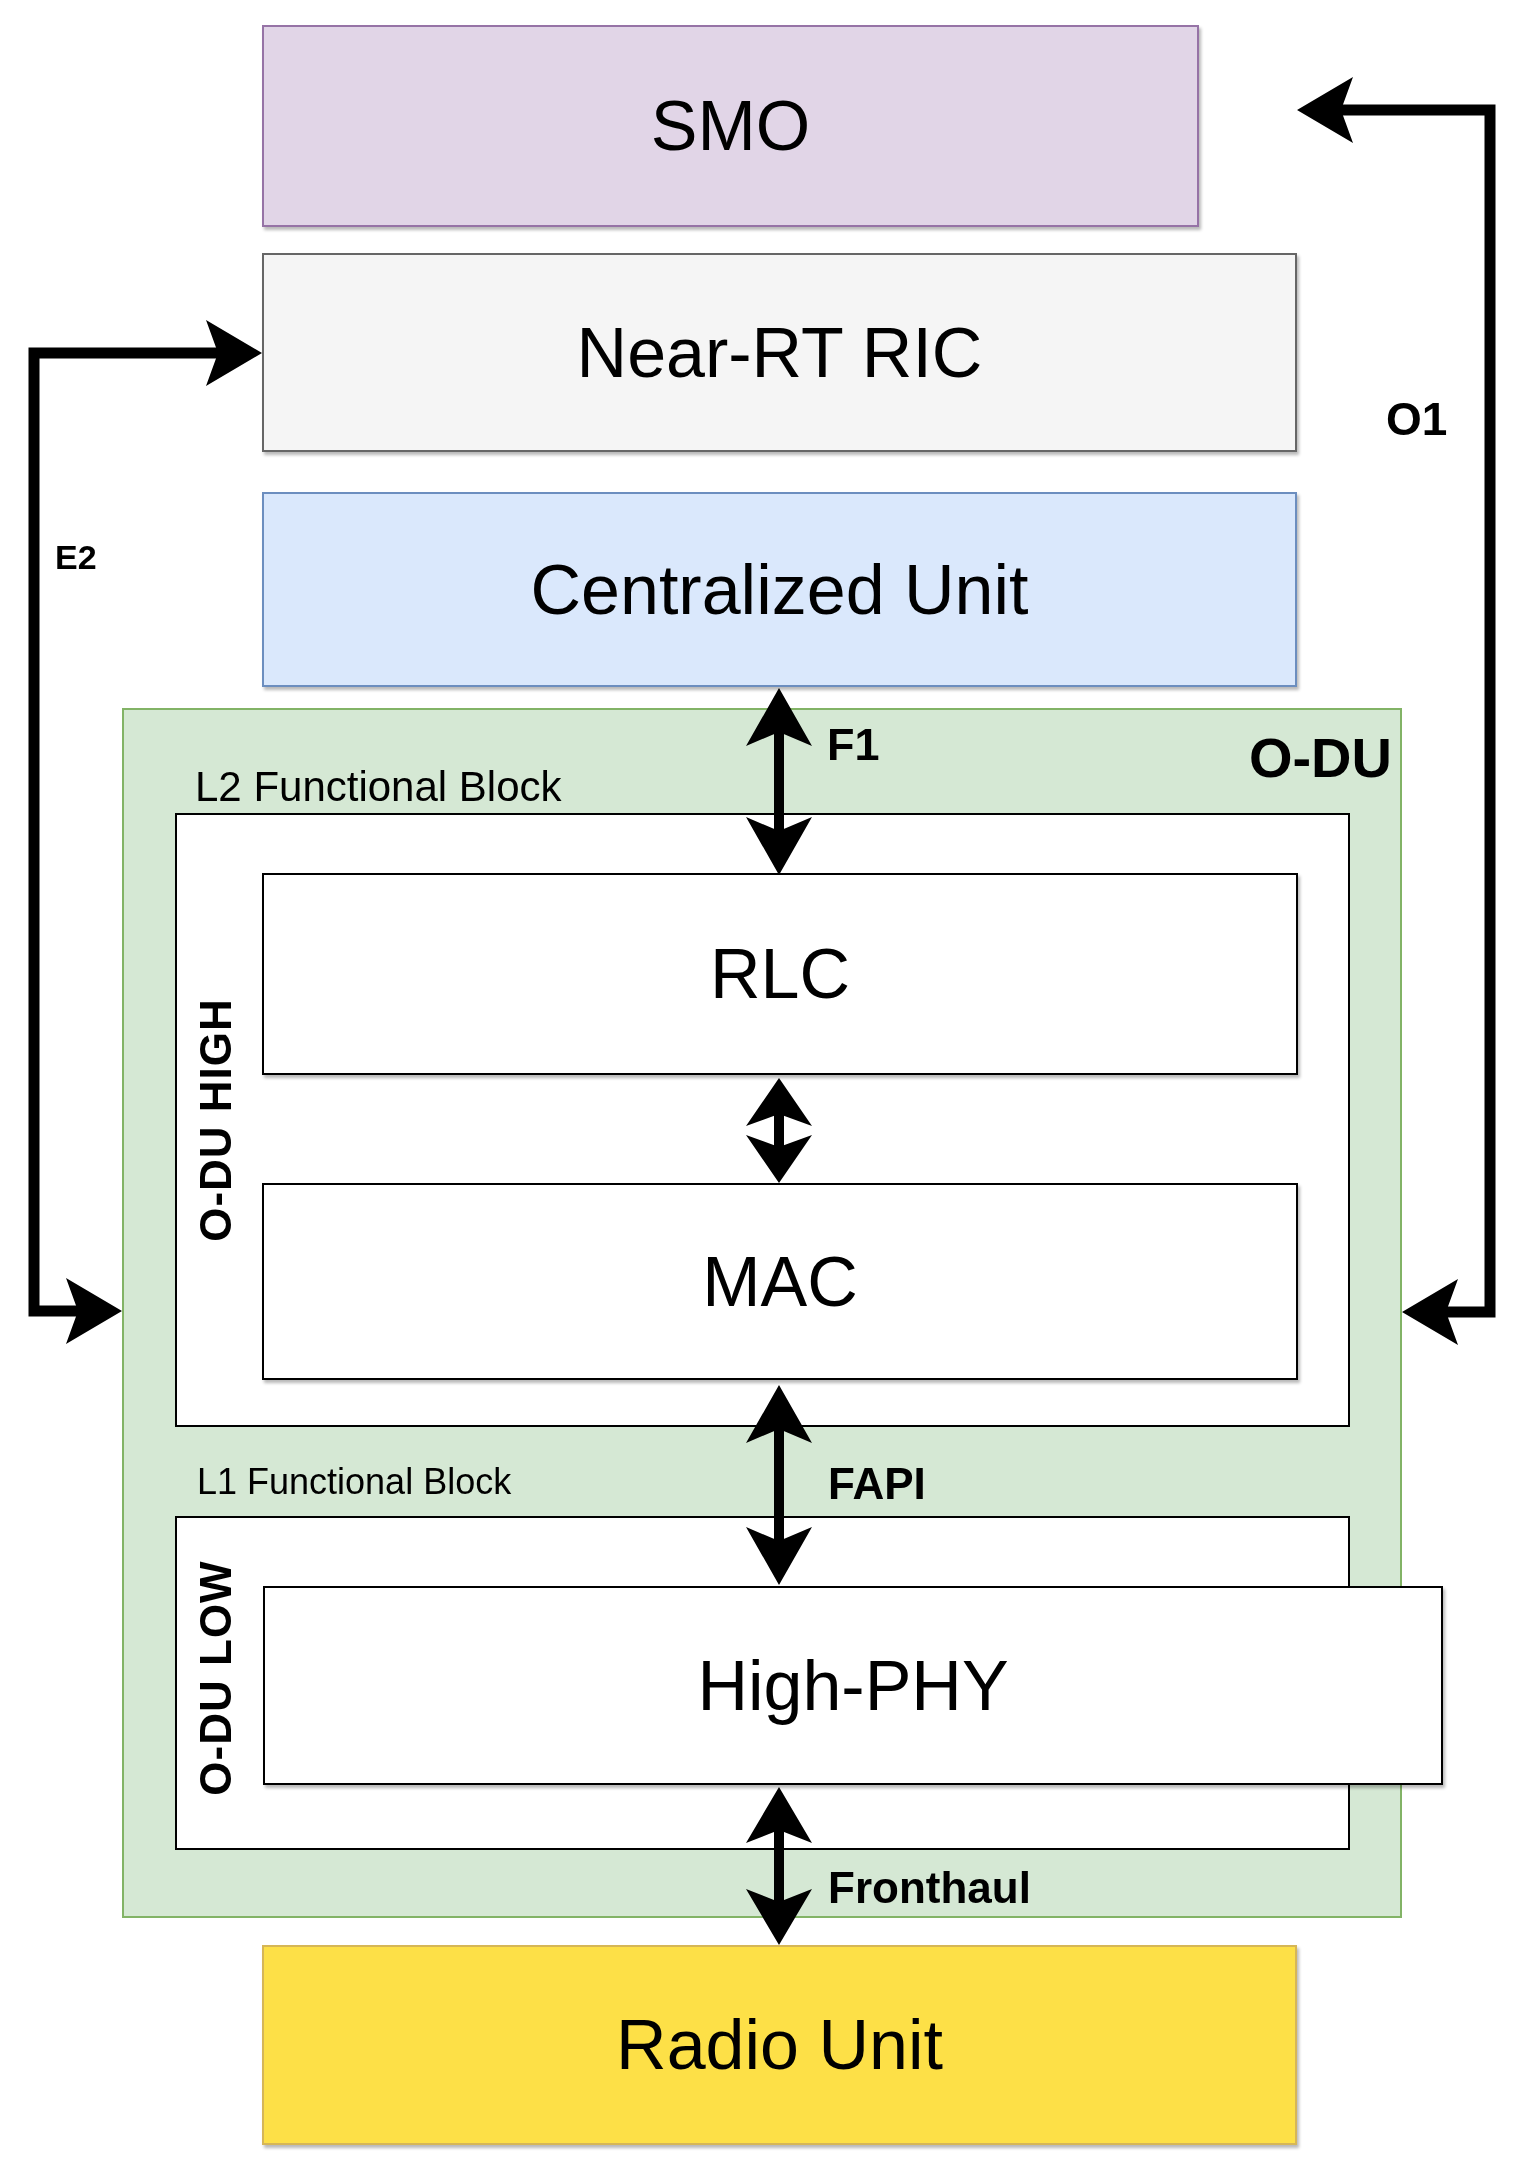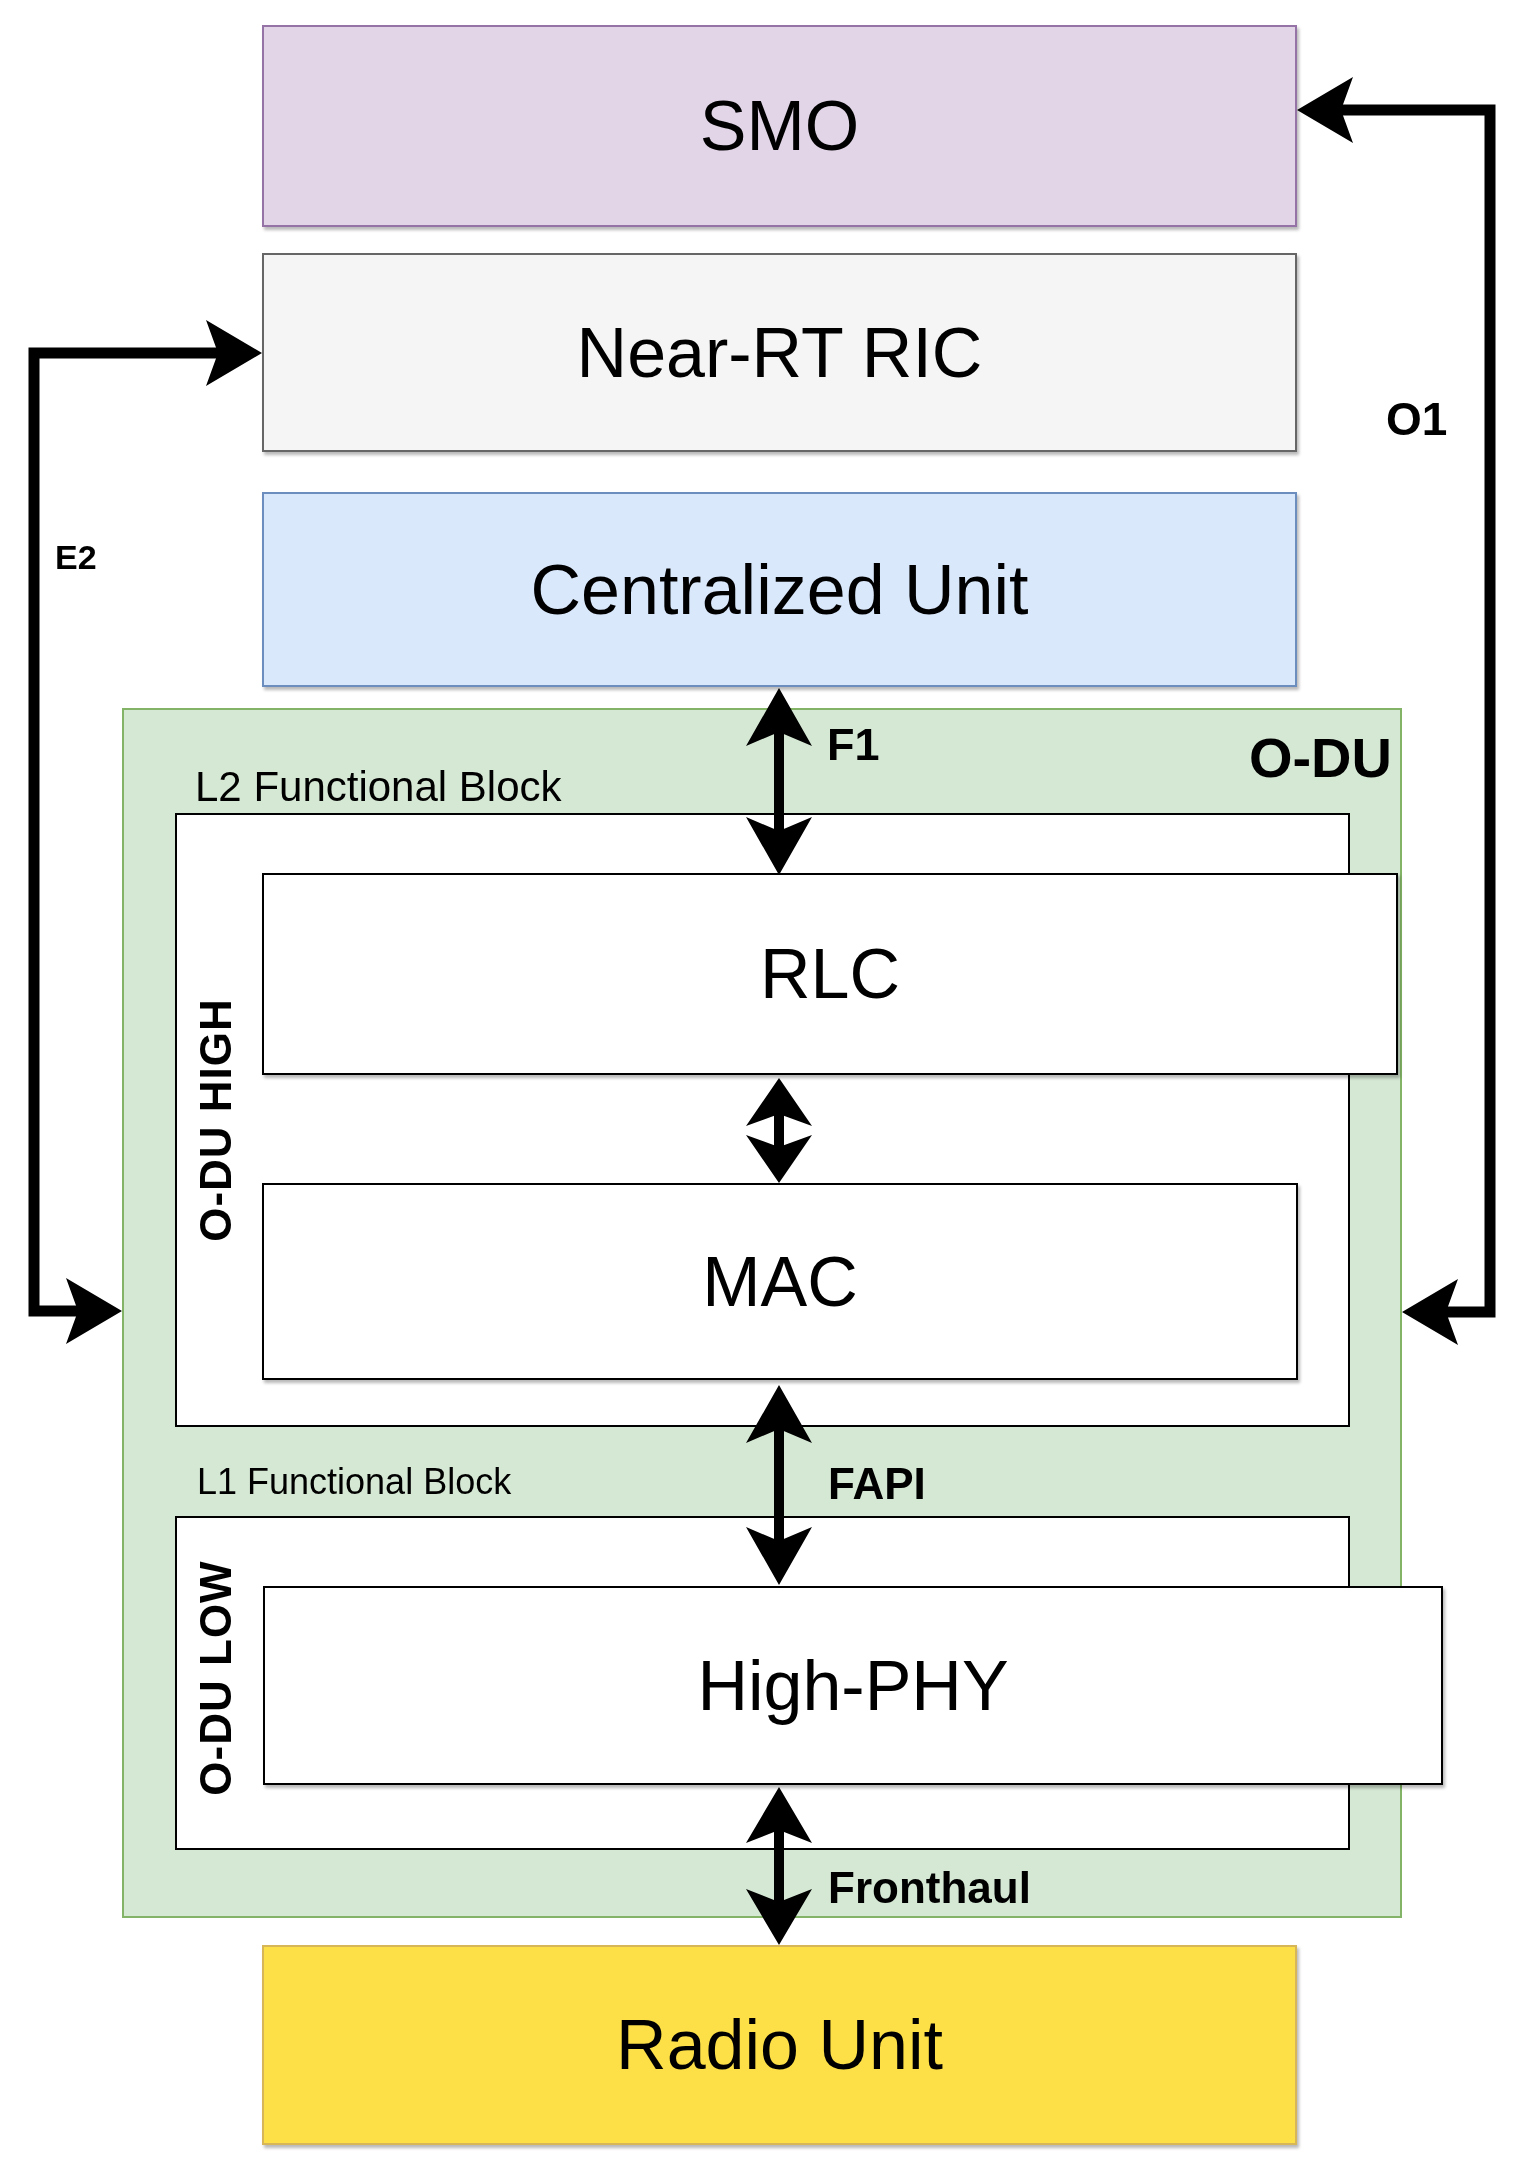--- a/index.html
+++ b/index.html
@@ -17,28 +17,28 @@
     border:2px solid #000;
     display:flex;
     align-items:center;
     justify-content:center;
     background:#fff;
   }
   .shadow { box-shadow:2px 3px 3px rgba(0,0,0,0.28); }
   .title { font-size:70px; line-height:1; white-space:nowrap; }
 
   
-  .smo          { left:262px; top:25px;   width:1035px; height:202px; }
+  .smo          { left:262px; top:25px;   width:937px; height:202px; }
   .nearrtric    { left:262px; top:253px;  width:1035px; height:199px;align-items:center; }
   .cu           { left:262px; top:492px;  width:1035px; height:195px; }
 
   
   .odu          { left:122px; top:708px;  width:1280px; height:1210px; }
   .l2box        { left:175px; top:813px;  width:1175px; height:614px;  }
-  .rlc          { left:262px; top:873px;  width:1136px; height:202px;  }
+  .rlc          { left:262px; top:873px;  width:1036px; height:202px;  }
   .mac          { left:262px; top:1183px; width:1036px; height:197px;  }
   .l1box        { left:175px; top:1516px; width:1175px; height:334px;  }
   .highphy      { left:263px; top:1586px; width:1180px; height:199px;  }
   .radiounit    { left:262px; top:1945px; width:1035px; height:200px;  }
 
   .flabel { position:absolute; white-space:nowrap; line-height:1; }
   .l2label    { left:195px;  top:766px;  font-size:42px; }
   .l1label    { left:197px;  top:1464px; font-size:36px; }
   .odulabel   { right:129px; top:730px;  font-size:56px; font-weight:bold; }
   .f1label    { left:827px;  top:722px;  font-size:45px; font-weight:bold; }

